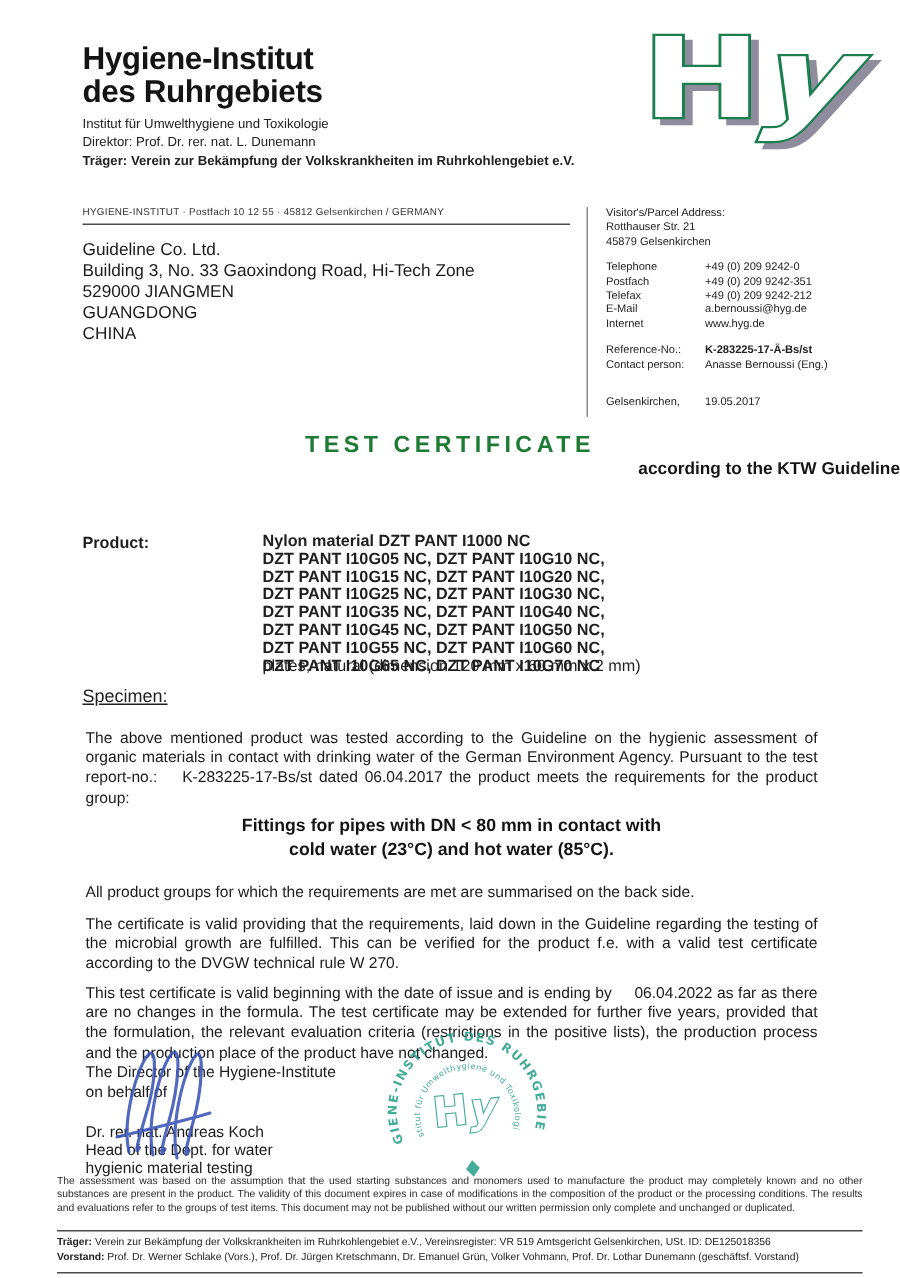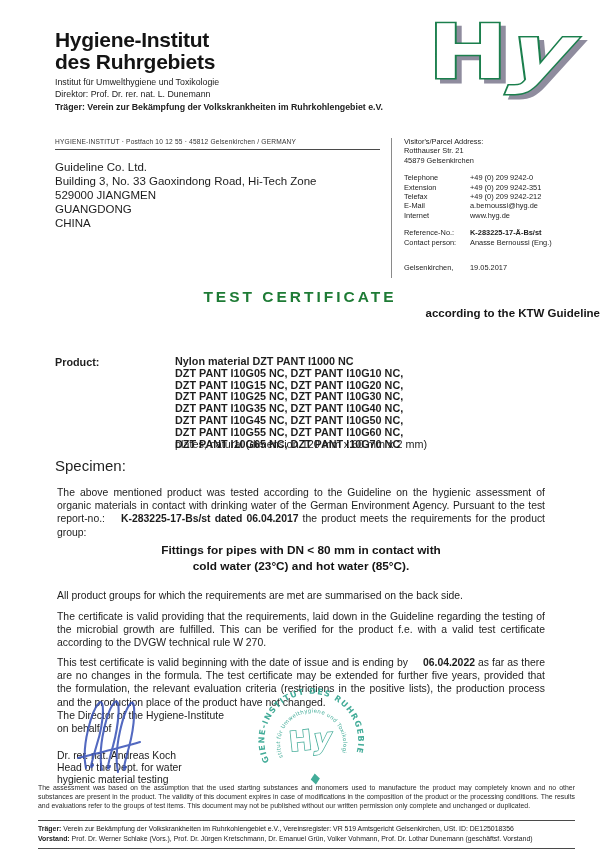--- a/index.html
+++ b/index.html
@@ -31,27 +31,27 @@
   .crow .lbl { display:inline-block; width:66px; }
   .crow .val.bold { font-weight:bold; }
 
   
   .cert-title { width:100%; text-align:center; }
   .cert-title .main { font-size:15.5px; font-weight:bold; letter-spacing:3px; color:#1e7b35; }
   .cert-title .sub  { font-size:11.5px; font-weight:bold; color:#161616; margin-top:1px;text-align:right; }
 
   
   .plabel { font-size:10.8px; font-weight:bold; }
-  .slabel { font-size:15px; }
+  .slabel { font-size:12px;text-decoration:underline; }
   .plines { font-size:10.8px; font-weight:bold; line-height:11.8px; white-space:nowrap; }
   .sval   { font-size:10.8px; }
 
   
   .para { width:488px; font-size:10.4px; line-height:13.2px; text-align:justify; color:#1c1c1c; }
-  .para b { font-weight:bold;margin-left:12px; }
+  .para b { font-weight:normal;margin-left:12px; }
   .group-stmt { width:488px; text-align:center; font-size:11.8px; font-weight:bold; line-height:15.5px; color:#141414; }
 
   
   .sig-text { font-size:10.4px; line-height:13px; color:#1c1c1c; }
   .sig-name { font-size:10.4px; line-height:11.8px; color:#1c1c1c; }
 
   
   .fineprint { width:537px; font-size:6.9px; line-height:9px; text-align:justify; color:#2a2a2a; }
   .footer { width:537px; border-top:1px solid #4a4a4a; padding-top:3px; font-size:6.9px; line-height:10px; color:#222; }
   .footer b { font-weight:bold; }
@@ -94,21 +94,21 @@
   </div>
 
   <div class="abs vline" style="left:391px; top:138px;"></div>
 
   <div class="abs contact" style="left:404px; top:137px;">
     <div>Visitor's/Parcel Address:</div>
     <div>Rotthauser Str. 21</div>
     <div>45879 Gelsenkirchen</div>
     <div class="gap8"></div>
     <div class="crow"><span class="lbl">Telephone</span><span class="val">+49 (0) 209 9242-0</span></div>
-    <div class="crow"><span class="lbl">Extension</span><span class="val">+49 (0) 209 9242-351</span></div>
+    <div class="crow"><span class="lbl">Postfach</span><span class="val">+49 (0) 209 9242-351</span></div>
     <div class="crow"><span class="lbl">Telefax</span><span class="val">+49 (0) 209 9242-212</span></div>
     <div class="crow"><span class="lbl">E-Mail</span><span class="val">a.bernoussi@hyg.de</span></div>
     <div class="crow"><span class="lbl">Internet</span><span class="val">www.hyg.de</span></div>
     <div class="gap8"></div>
     <div class="crow"><span class="lbl">Reference-No.:</span><span class="val bold">K-283225-17-Ä-Bs/st</span></div>
     <div class="crow"><span class="lbl">Contact person:</span><span class="val">Anasse Bernoussi (Eng.)</span></div>
     <div class="gap16"></div>
     <div class="crow"><span class="lbl">Gelsenkirchen,</span><span class="val">19.05.2017</span></div>
   </div>
 

